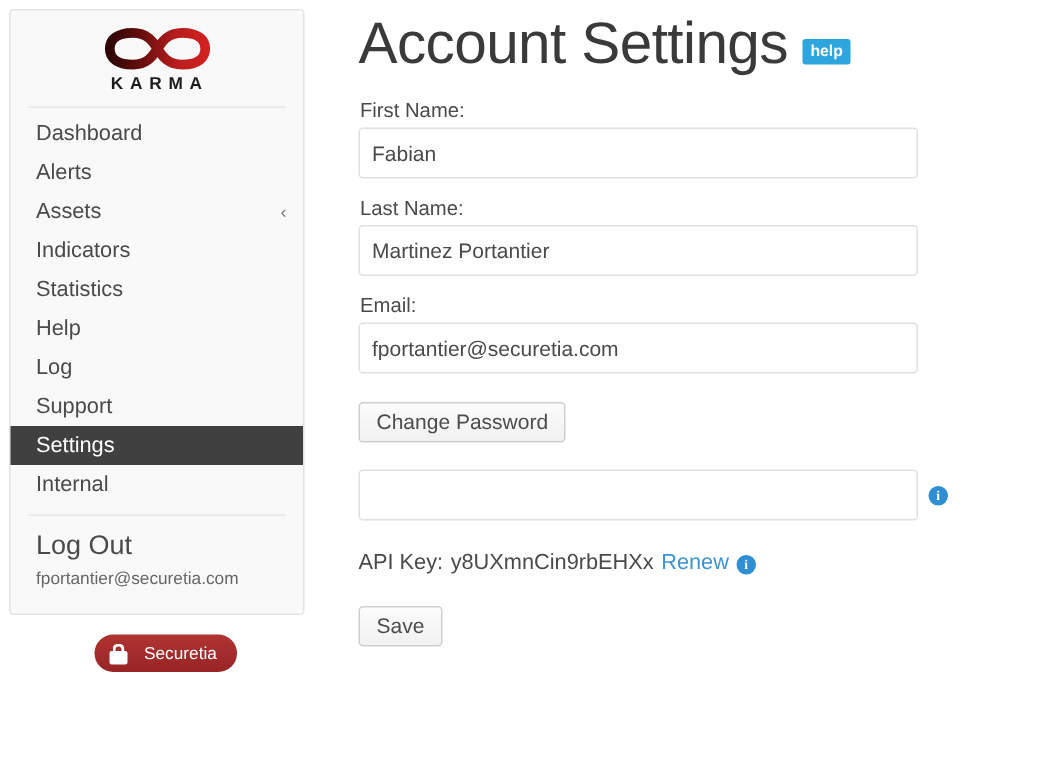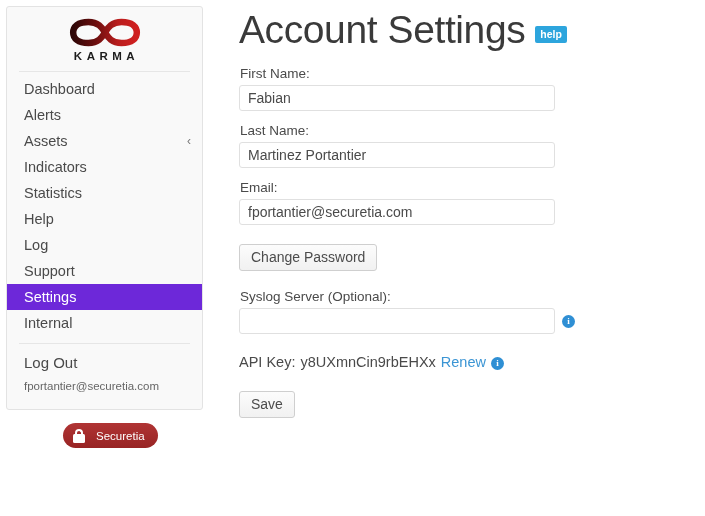--- a/index.html
+++ b/index.html
@@ -71,42 +71,42 @@
     height: 26px;
     line-height: 26px;
     padding-left: 17px;
     padding-right: 12px;
     font-size: 14.5px;
     color: #4a4a4a;
     cursor: pointer;
     white-space: nowrap;
   }
   .nav-item.active {
-    background: #6d28d9;
+    background: #404040;
     color: #ffffff;
   }
   .nav-chevron {
     position: absolute;
     right: 11px;
     top: 0;
     font-size: 12px;
     color: #777777;
     line-height: 26px;
   }
   #nav-rule {
     margin: 7px 12px 0 12px;
     height: 1px;
     background: #e6e6e6;
   }
   #logout-item {
     height: 26px;
     line-height: 26px;
     padding-left: 17px;
     margin-top: 6px;
-    font-size: 15px;
+    font-size: 18px;
     color: #4a4a4a;
     cursor: pointer;
   }
   #sidebar-user {
     padding-left: 17px;
     margin-top: 4px;
     font-size: 11.5px;
     color: #666666;
   }
 
@@ -194,26 +194,26 @@
 
   .field-label {
     font-size: 13.5px;
     color: #4a4a4a;
     margin: 0 0 4px 1px;
   }
   .field-group { margin-top: 12px; }
 
   .text-input {
     display: block;
-    width: 316px;
+    width: 373px;
     height: 26px;
     box-sizing: border-box;
     border: 1px solid #e0e0e0;
     border-radius: 3px;
-    padding: 0 8px;
+    padding: 16px 8px;
     font-size: 14px;
     font-family: "Liberation Sans", sans-serif;
     color: #4a4a4a;
     background: #ffffff;
     outline: none;
   }
 
   .btn {
     display: inline-block;
     font-family: "Liberation Sans", sans-serif;
@@ -381,21 +381,20 @@
   <div class="field-group">
     <div class="field-label">Email:</div>
     <input class="text-input" type="text" value="fportantier@securetia.com" style="">
   </div>
 
   <div id="change-password-row">
     <button class="btn">Change Password</button>
   </div>
 
   <div class="field-group" style="margin-top:18px">
-    <div class="field-label">Syslog Server (Optional):</div>
     <div id="syslog-row">
       <input class="text-input" type="text" value="" style="">
       <span class="info-icon">i</span>
     </div>
   </div>
 
   <div id="api-key-row">
     <span id="api-key-text">API Key:</span>
     <span id="api-key-value" style="margin-left:5px">y8UXmnCin9rbEHXx</span>
     <span id="renew-link">Renew</span>

